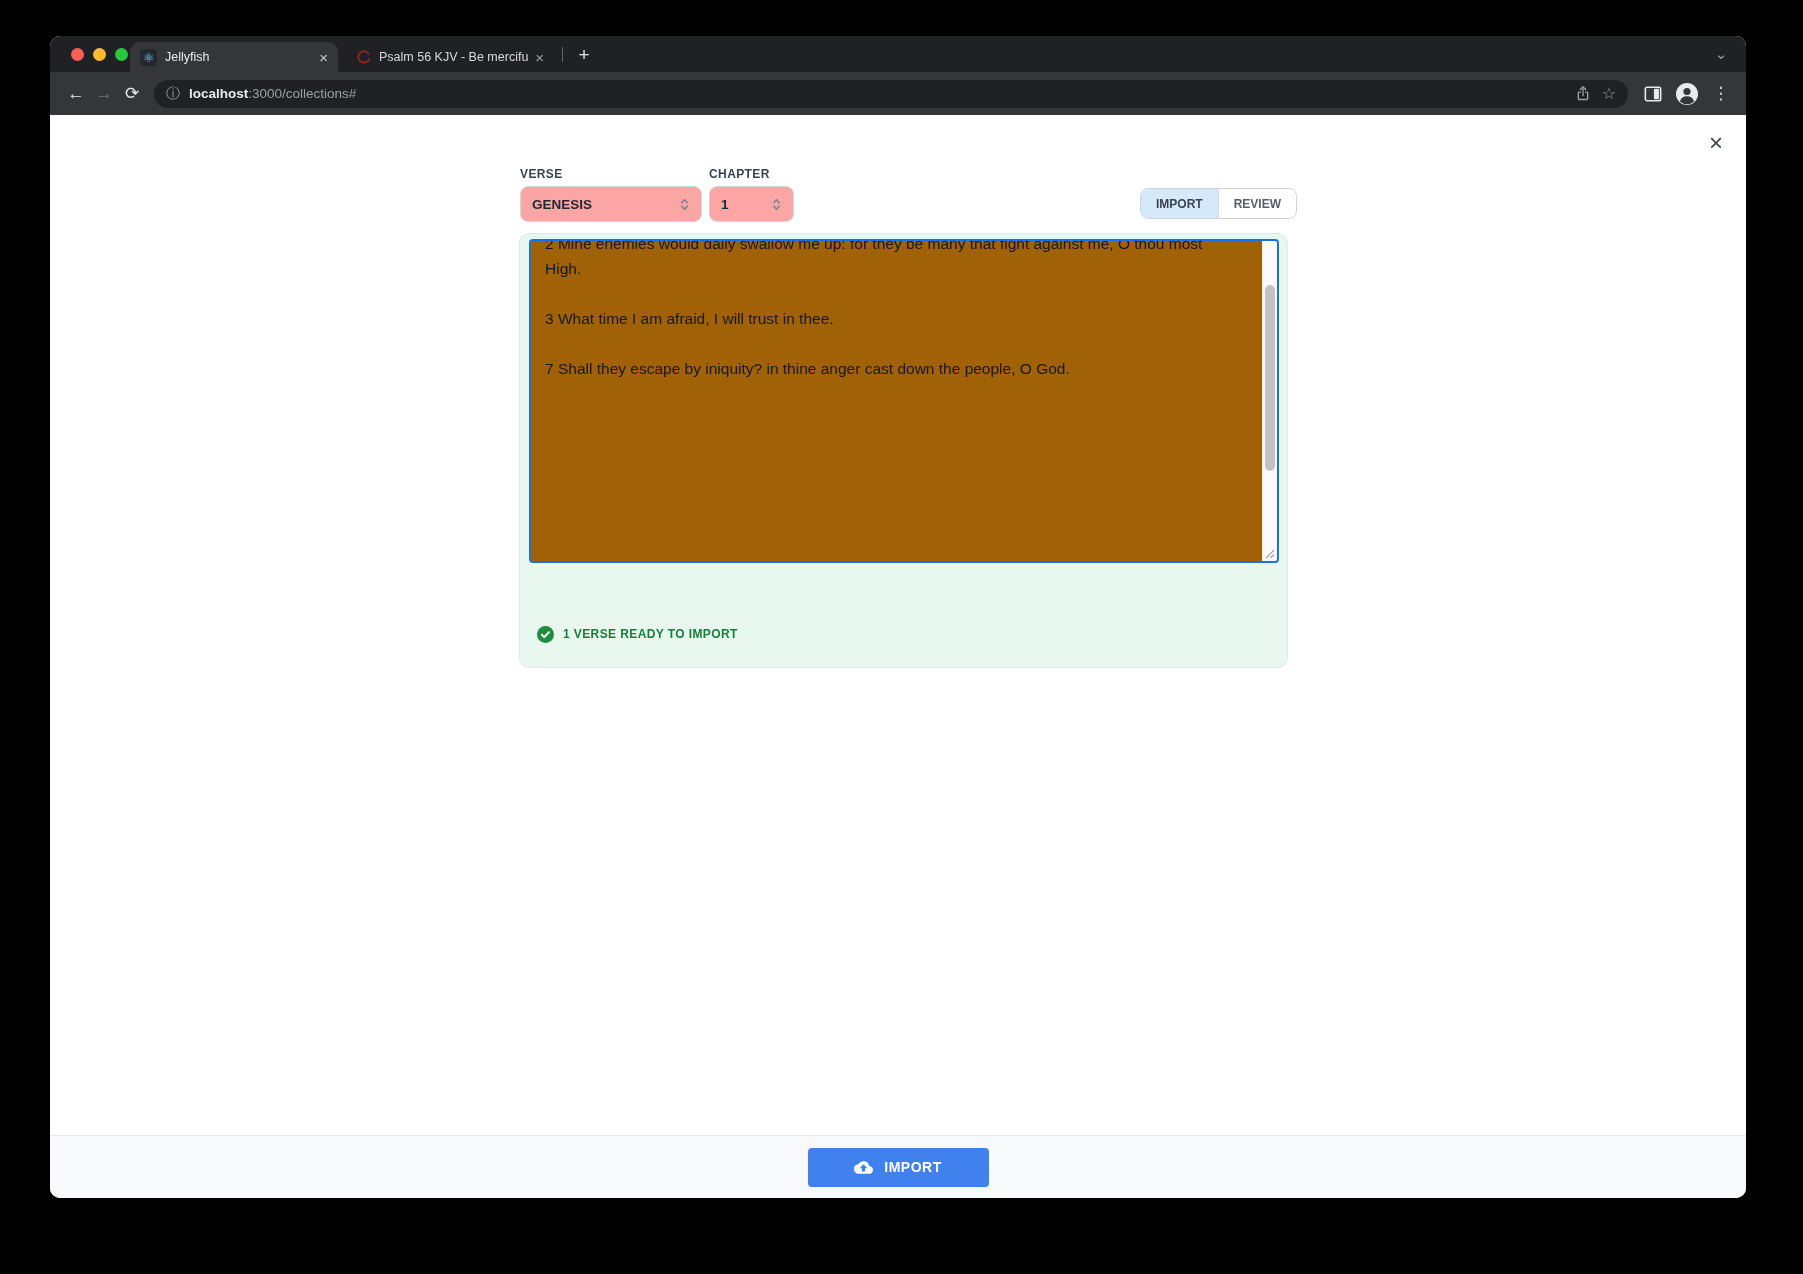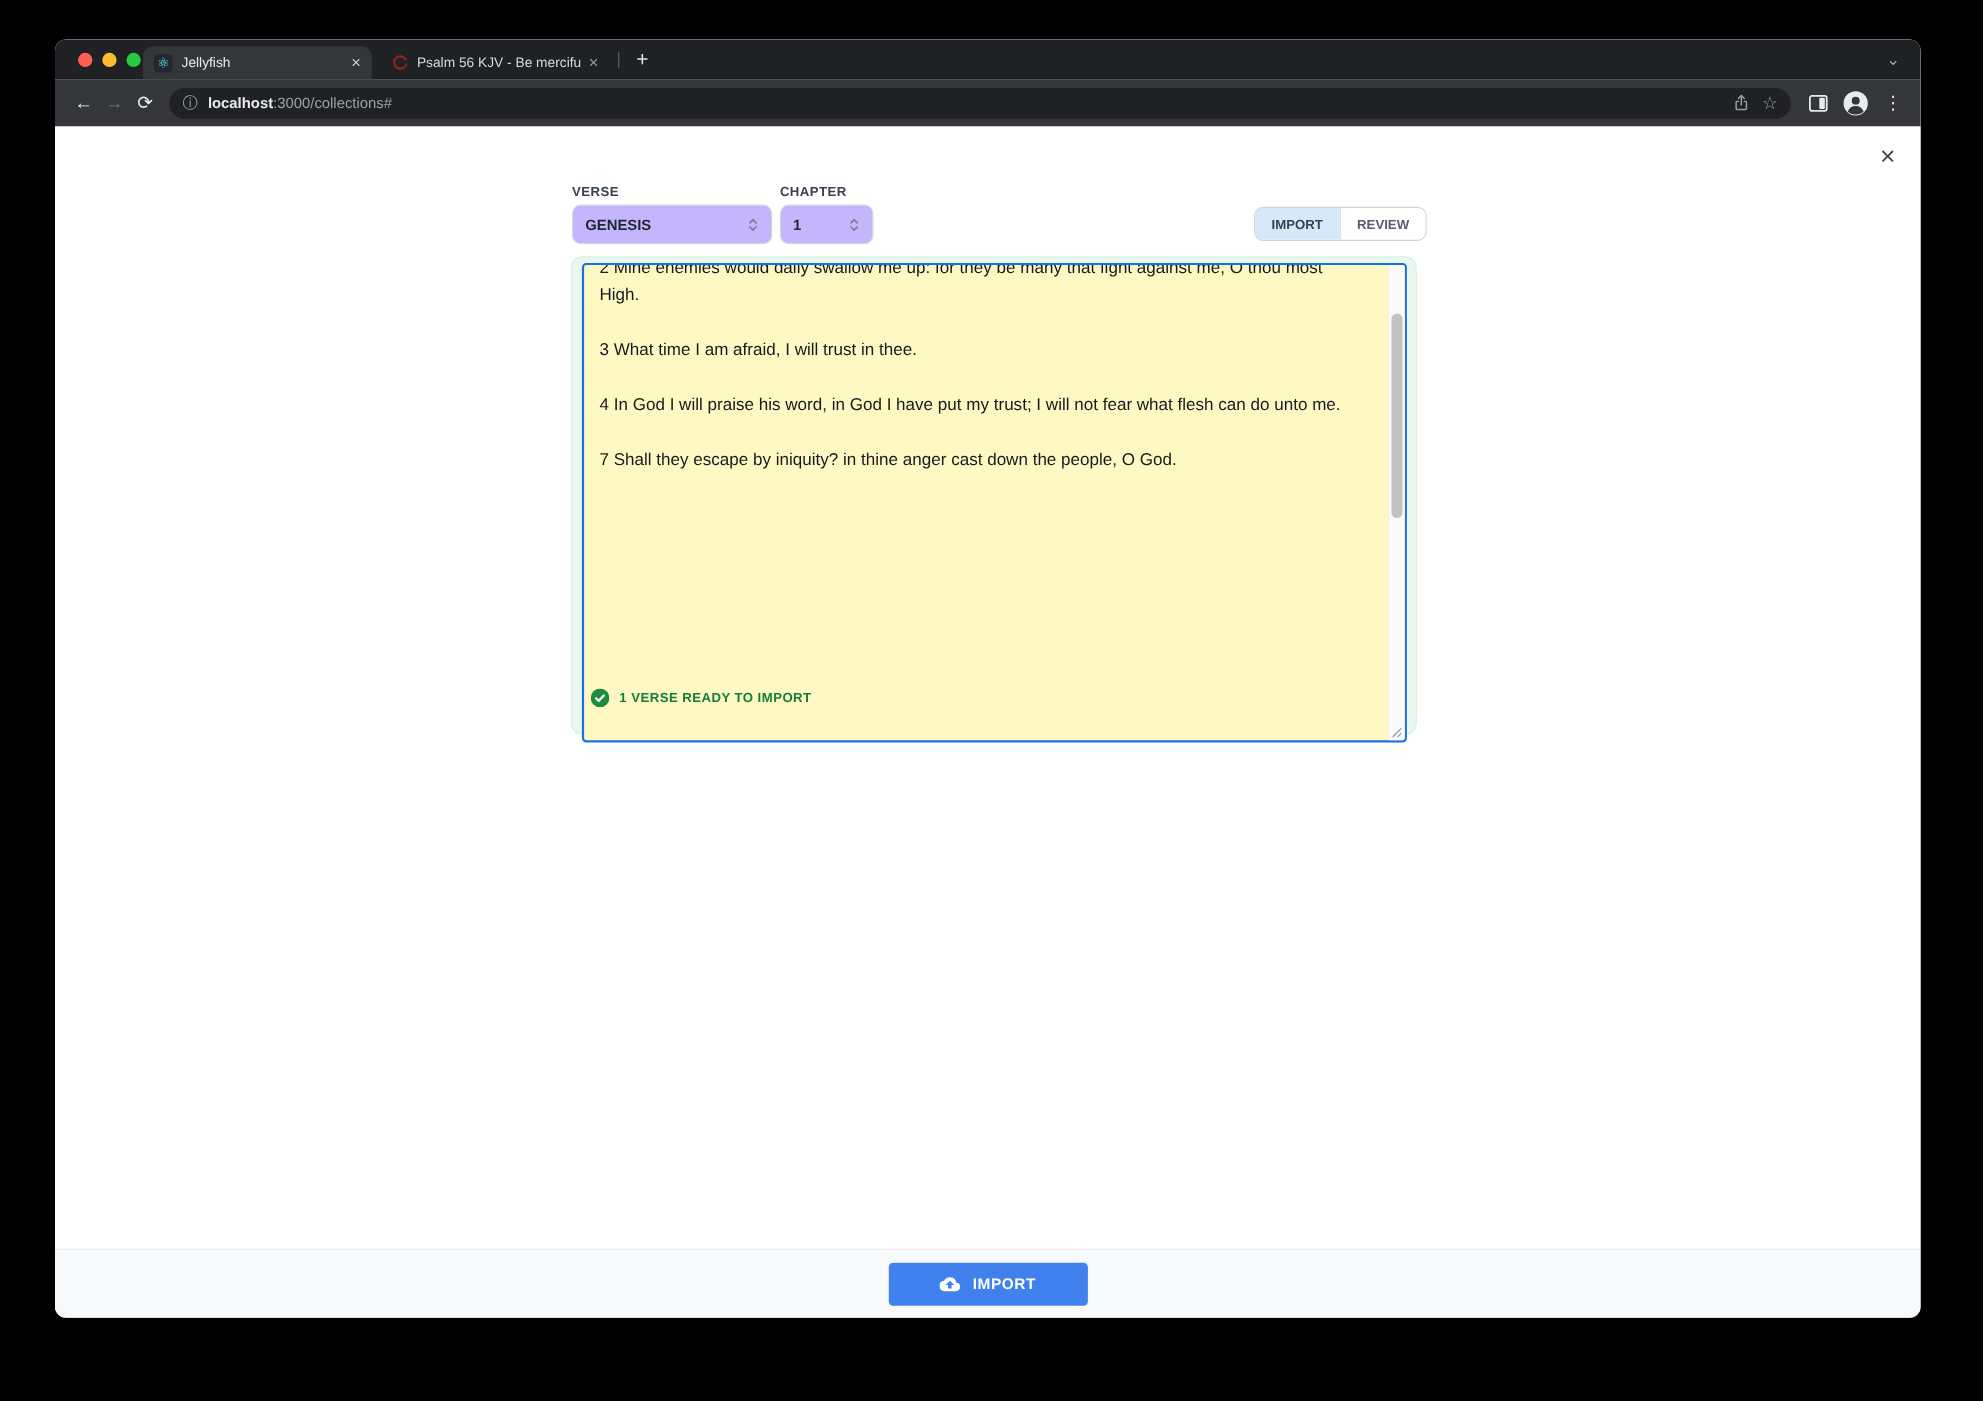--- a/index.html
+++ b/index.html
@@ -40,32 +40,32 @@
   .tb-icn { width:26px; height:26px; display:flex; align-items:center; justify-content:center; }
   .dots { color:#dfe1e5; font-size:17px; letter-spacing:0; }
 
   
   .content { flex:1; position:relative; background:#fff; color:#17191c; }
   .page-close { position:absolute; left:1652px; top:14px; width:28px; height:28px; font-size:24px; color:#43474d; display:flex; align-items:center; justify-content:center; cursor:default; }
 
   .form-label { position:absolute; top:52px; font-size:12px; font-weight:700; letter-spacing:.4px; color:#3a4250; }
   #book-label { left:470px; }
   #chapter-label { left:659px; }
-  .select { position:absolute; top:71px; height:36px; border:1px solid #d4d8dd; border-radius:8px; background:#c4b5fd; display:flex; align-items:center; padding:0 11px; font-size:13.5px; font-weight:700; color:#1f2733; }
+  .select { position:absolute; top:71px; height:36px; border:1px solid #d4d8dd; border-radius:8px; background:#fca5a5; display:flex; align-items:center; padding:0 11px; font-size:13.5px; font-weight:700; color:#1f2733; }
   #book-select { left:470px; width:182px; }
   #chapter-select { left:659px; width:85px; }
   .stepper { margin-left:auto; flex:none; }
 
   .toggle { position:absolute; left:1090px; top:73px; height:31px; display:flex; border:1px solid #cfd4da; border-radius:8px; overflow:hidden; background:#fff; font-size:12px; font-weight:700; }
   .seg { display:flex; align-items:center; padding:0 15px; color:#565f6b; }
   .seg.active { background:#d6e9fb; color:#3a434f; }
   .seg + .seg { border-left:1px solid #d9dde2; }
 
   .panel { position:absolute; left:469px; top:118px; width:769px; height:435px; background:#e9f8ef; border:1px solid #d9efe1; border-radius:10px; }
-  .textarea { position:absolute; left:9px; top:5px; width:750px; height:436px; background:#fef9c3; border:2px solid #1a6fe8; border-radius:4px; }
+  .textarea { position:absolute; left:9px; top:5px; width:750px; height:324px; background:#a16207; border:2px solid #1a6fe8; border-radius:4px; }
   .clip { position:absolute; top:0; left:0; right:17px; bottom:2px; overflow:hidden; padding:0 24px 0 14px; }
   .clip p { font-size:15.5px; line-height:25px; margin:25px 0; color:#17191c; }
   .clip p:first-child { margin-top:-10px; }
   .misspell { text-decoration:underline dotted #e8442e; text-decoration-thickness:2px; text-underline-offset:4px; }
   .scrolltrack { position:absolute; top:0; right:0; bottom:0; width:15px; background:#fafafa; border-left:1px solid #ececec; border-radius:0 2px 2px 0; }
   .scrollthumb { position:absolute; top:44px; left:2px; width:10px; height:186px; background:#c2c2c2; border-radius:5px; }
   .resize-handle { position:absolute; right:1px; bottom:1px; width:13px; height:13px; }
 
   .status { position:absolute; left:17px; top:384px; height:32px; display:flex; align-items:center; gap:9px; }
   .status-text { font-size:12px; font-weight:700; letter-spacing:.4px; color:#157f3a; }
@@ -168,21 +168,20 @@
     <div class="toggle">
       <div class="seg active">IMPORT</div>
       <div class="seg">REVIEW</div>
     </div>
 
     <div class="panel">
       <div class="textarea">
         <div class="clip">
             <p>2 Mine enemies would daily swallow me up: for they be many that fight against me, O thou most High.</p>
             <p>3 What time I am afraid, I will trust in thee.</p>
-            <p>4 In God I will praise his word, in God I have put my trust; I will not fear what flesh can do unto me.</p>
             <p>7 Shall they escape by iniquity? in thine anger cast down the people, O God.</p>
           </div>
         <div class="scrolltrack">
           <div class="scrollthumb"></div>
         </div>
         <svg class="resize-handle" viewBox="0 0 13 13">
           <path d="M11 3L3 11 M11 7.5L7.5 11" stroke="#9aa0a6" stroke-width="1.1" fill="none"></path>
         </svg>
       </div>
       <div class="status">

